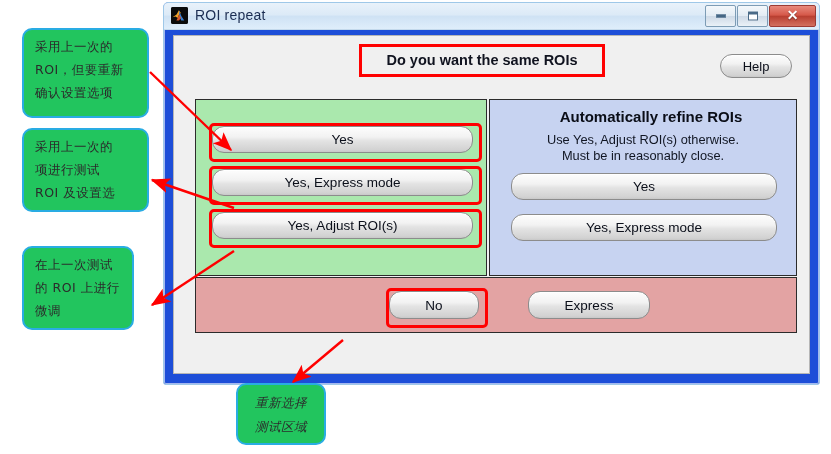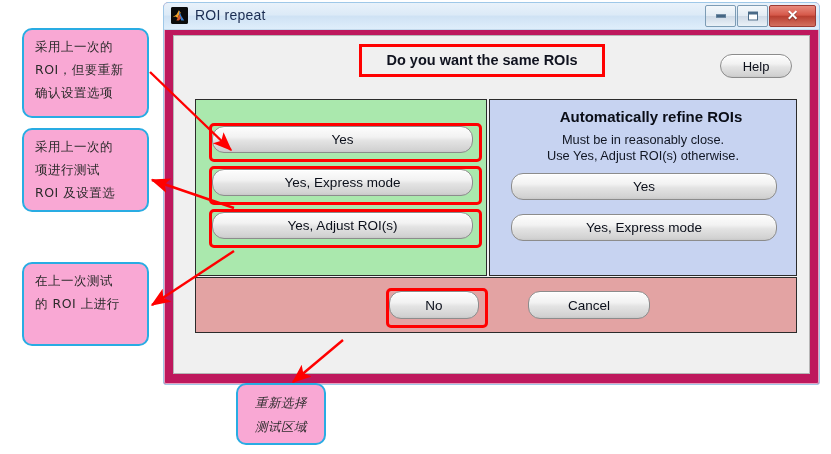--- a/index.html
+++ b/index.html
@@ -10,21 +10,21 @@
     position:relative;
     overflow:hidden;
   }
   #stage{position:absolute;left:0;top:0;width:831px;height:454px;}
 
   
   .dialog{
     position:absolute;left:163px;top:2px;width:655px;height:381px;
     border:1px solid #9fc8e8;
     border-radius:5px 5px 3px 3px;
-    background:#be185d;
+    background:#1d4ed8;
     box-shadow:0 0 0 1px rgba(255,255,255,.6) inset;
   }
   .titlebar{
     position:absolute;left:0;top:0;right:0;height:26px;
     background:linear-gradient(to bottom,#e9f2fa 0%,#dceaf7 45%,#cfe2f4 52%,#dfeefb 100%);
     border-radius:4px 4px 0 0;
     border-bottom:1px solid #c3d9ec;
   }
   .title-icon{
     position:absolute;left:7px;top:4px;width:17px;height:17px;
@@ -115,32 +115,32 @@
   .b-b1{top:73px;} .b-b2{top:114px;}
 
   .p-no{position:absolute;left:193px;top:13px;width:90px;height:28px;}
   .p-cancel{position:absolute;left:332px;top:13px;width:122px;height:28px;}
 
   
   .callout{
     position:absolute;
     border:2px solid #29ace3;
     border-radius:10px;
-    background:#f9a8d4;
+    background:#22c55e;
     color:#2b2b2b;
     font-family:"DejaVu Sans","Liberation Sans",sans-serif;
     font-size:12.5px;
     line-height:23px;
     box-sizing:border-box;
     padding:5px 9px 4px 11px;
     letter-spacing:.5px;
   }
   .c1{left:22px;top:28px;width:127px;height:90px;}
   .c2{left:22px;top:128px;width:127px;height:84px;}
-  .c3{left:22px;top:262px;width:127px;height:84px;}
+  .c3{left:22px;top:246px;width:112px;height:84px;}
   .c4{left:236px;top:383px;width:90px;height:62px;line-height:24px;text-align:center;padding:6px 4px;font-style:italic;}
 
   
   #arrows{position:absolute;left:0;top:0;width:831px;height:454px;pointer-events:none;}
 </style>
 </head>
 <body>
 
 <div id="stage">
 
@@ -183,30 +183,30 @@
         <div class="btn g-btn g-b2">Yes, Express mode</div>
         <div class="btn g-btn g-b3">Yes, Adjust ROI(s)</div>
         <div class="redbox" style="left:13px;top:23px;width:267px;height:33px;"></div>
         <div class="redbox" style="left:13px;top:66px;width:267px;height:33px;"></div>
         <div class="redbox" style="left:13px;top:109px;width:267px;height:33px;"></div>
       </div>
 
       <div class="panel panel-blue">
         <div class="blue-title">Automatically refine ROIs</div>
         <div class="blue-sub">
+          <div>Use  Yes, Adjust ROI(s)  otherwise.</div>
           <div>Must be in reasonably close.</div>
-          <div>Use  Yes, Adjust ROI(s)  otherwise.</div>
         </div>
         <div class="btn b-btn b-b1">Yes</div>
         <div class="btn b-btn b-b2">Yes, Express mode</div>
       </div>
 
       <div class="panel panel-pink">
         <div class="btn p-no">No</div>
-        <div class="btn p-cancel">Cancel</div>
+        <div class="btn p-cancel">Express</div>
         <div class="redbox" style="left:190px;top:10px;width:96px;height:34px;"></div>
       </div>
 
     </div>
   </div>
 
   <div class="callout c1">
     <div>采用上一次的</div>
     <div>ROI，但要重新</div>
     <div>确认设置选项</div>
@@ -214,20 +214,21 @@
 
   <div class="callout c2">
     <div>采用上一次的</div>
     <div>项进行测试</div>
     <div>ROI 及设置选</div>
   </div>
 
   <div class="callout c3">
     <div>在上一次测试</div>
     <div>的 ROI 上进行</div>
+    <div>微调</div>
   </div>
 
   <div class="callout c4">
     <div>重新选择</div>
     <div>测试区域</div>
   </div>
 
   <svg id="arrows">
     <defs>
       <marker id="ah" markerWidth="9" markerHeight="9" refX="7.4" refY="3.2" orient="auto" markerUnits="strokeWidth">

